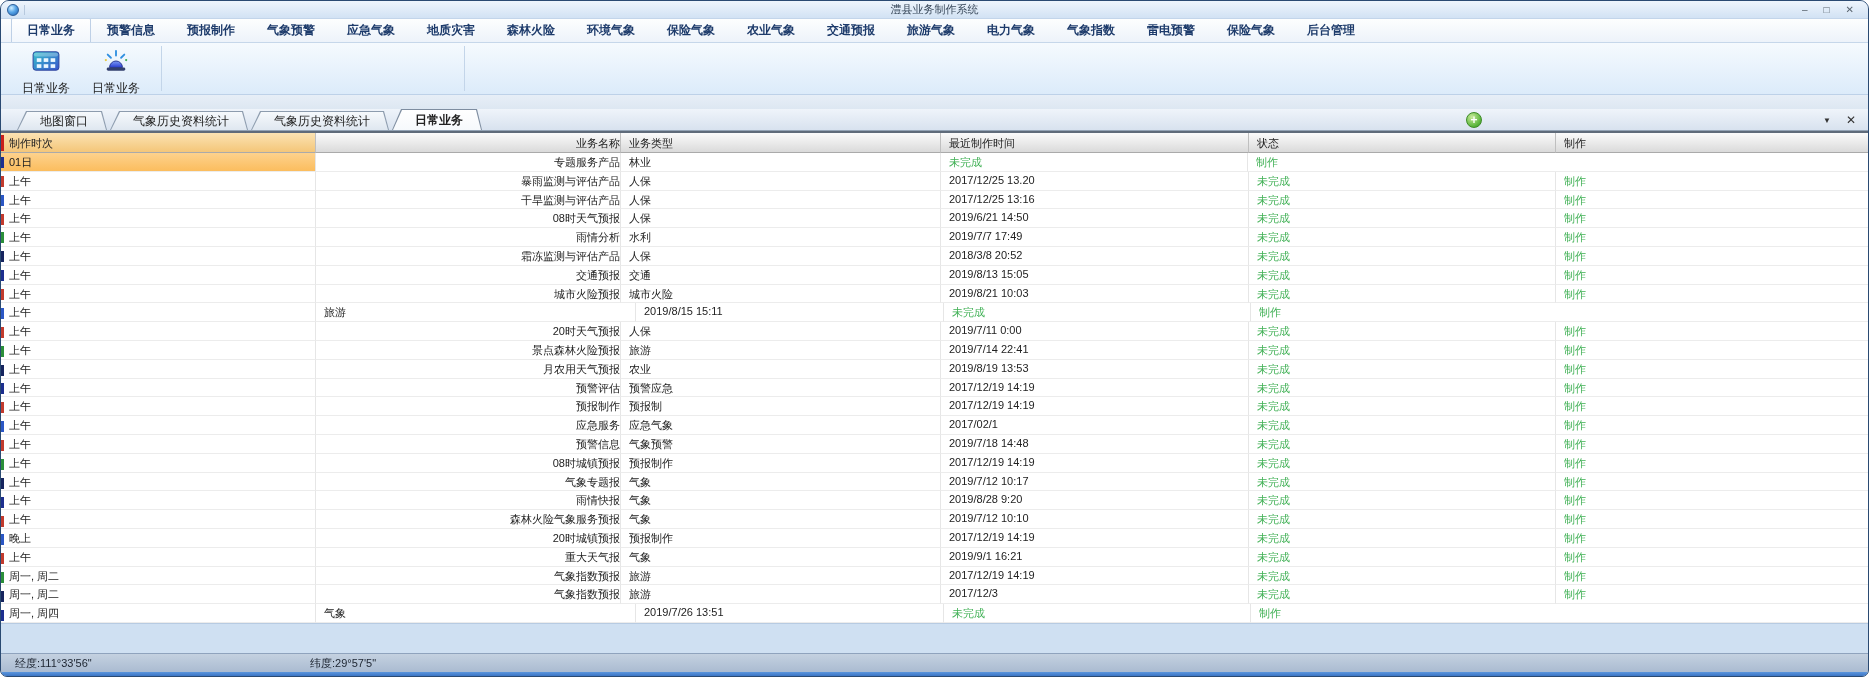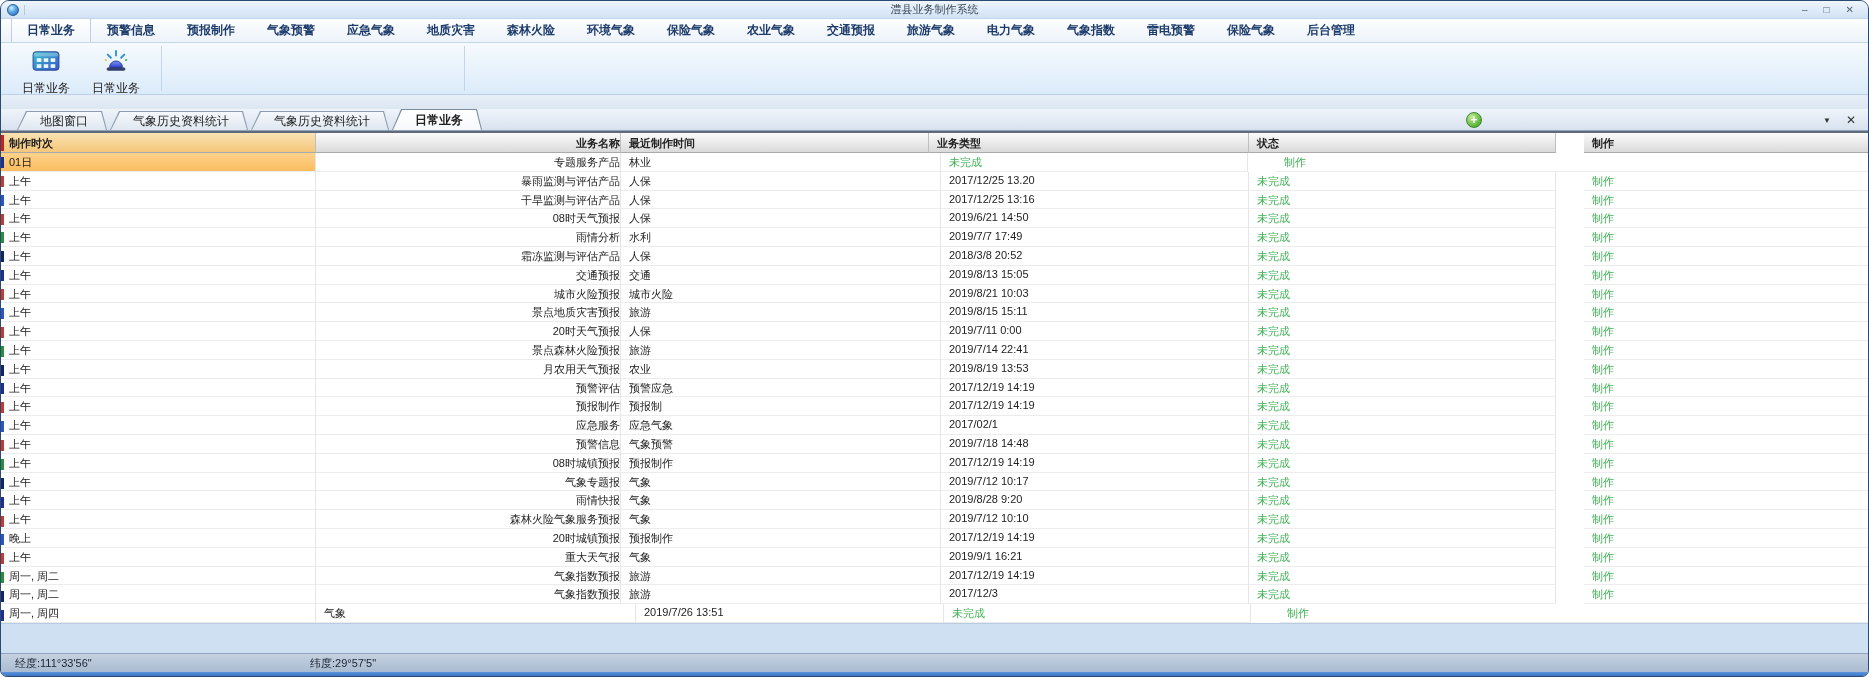--- a/index.html
+++ b/index.html
@@ -94,31 +94,31 @@
   .strip-controls { position: absolute; right: 12px; top: 0; height: 22px; display: flex; align-items: center; gap: 15px; }
   .strip-controls .ovf { font-size: 8px; color: #333; cursor: pointer; }
   .strip-controls .cls { font-size: 12px; color: #333; font-weight: 700; cursor: pointer; }
 
   
   .table-wrap { position: relative; height: 492px; background: #fff; border-top: 2px solid #5f6b7a; }
   .thead { display: flex; height: 20px; }
   .hcell {
     background: linear-gradient(#fbfbfb, #dadada);
     border-right: 1px solid #bfbfbf; border-bottom: 1px solid #aaa;
-    font-size: 11px; color: #222; padding: 3px 0 0 8px; white-space: nowrap; cursor: pointer; font-weight: bold;
+    font-size: 11px; color: #222; padding: 3px 0 0 8px; white-space: nowrap; cursor: pointer;
   }
   .tbody { display: flex; flex-direction: column; height: 470px; }
   .trow { display: flex; flex: 1; background: #fff; }
   .tcell {
     border-right: 1px solid #e6e6e6; border-bottom: 1px solid #ececec;
     font-size: 11px; color: #222; padding: 2px 0 0 8px;
     white-space: nowrap; overflow: hidden;
   }
   .c0 { width: 315px; } .c1 { width: 305px; text-align: right; } .c2 { width: 320px; }
-  .c3 { width: 308px; } .c4 { width: 307px; } .c5 { flex: 1; border-right: none; margin-left: 28px; }
+  .c3 { width: 308px; } .c4 { width: 307px; } .c5 { flex: 1; border-right: none; }
 
   
   .rail { position: absolute; left: 0; top: 0; width: 5px; height: 492px; display: flex; flex-direction: column; z-index: 3; }
   .rail .hmark { height: 20px; } .rail .rcell { flex: 1; display: flex; align-items: center; }
   .rail .bar { width: 3px; height: 11px; }
 
   
   .bluegap { height: 30px; background: #cfe0f2; border-top: 1px solid #b7cbe2; }
   .statusbar {
     height: 19px; background: linear-gradient(#c4d1e0, #aabbd1);
@@ -311,22 +311,22 @@
         <div class="rcell">
           <div class="bar" style="background: rgb(22, 37, 95);"></div>
         </div>
         <div class="rcell">
           <div class="bar" style="background: rgb(29, 47, 143);"></div>
         </div>
       </div>
     <div class="thead">
         <div class="hcell c0" style="background: linear-gradient(rgb(251, 227, 179), rgb(244, 198, 121));">制作时次</div>
         <div class="hcell c1">业务名称</div>
+        <div class="hcell c2">业务类型</div>
         <div class="hcell c3">最近制作时间</div>
-        <div class="hcell c2">业务类型</div>
         <div class="hcell c4">状态</div>
         <div class="hcell c5">制作</div>
       </div>
     <div class="tbody">
         <div class="trow">
           <div class="tcell c0" style="background: linear-gradient(rgb(253, 210, 141), rgb(251, 189, 94));">01日</div>
           <div class="tcell c1">专题服务产品</div>
           <div class="tcell c2">林业</div>
           <div class="tcell c4" style="color: rgb(63, 176, 84);">未完成</div>
           <div class="tcell c5" style="color: rgb(63, 176, 84);">制作</div>
@@ -382,21 +382,20 @@
         <div class="trow">
           <div class="tcell c0">上午</div>
           <div class="tcell c1">城市火险预报</div>
           <div class="tcell c2">城市火险</div>
           <div class="tcell c3">2019/8/21 10:03</div>
           <div class="tcell c4" style="color: rgb(63, 176, 84);">未完成</div>
           <div class="tcell c5" style="color: rgb(63, 176, 84);">制作</div>
         </div>
         <div class="trow">
           <div class="tcell c0">上午</div>
-          <div class="tcell c1">景点地质灾害预报</div>
           <div class="tcell c2">旅游</div>
           <div class="tcell c3">2019/8/15 15:11</div>
           <div class="tcell c4" style="color: rgb(63, 176, 84);">未完成</div>
           <div class="tcell c5" style="color: rgb(63, 176, 84);">制作</div>
         </div>
         <div class="trow">
           <div class="tcell c0">上午</div>
           <div class="tcell c1">20时天气预报</div>
           <div class="tcell c2">人保</div>
           <div class="tcell c3">2019/7/11 0:00</div>

